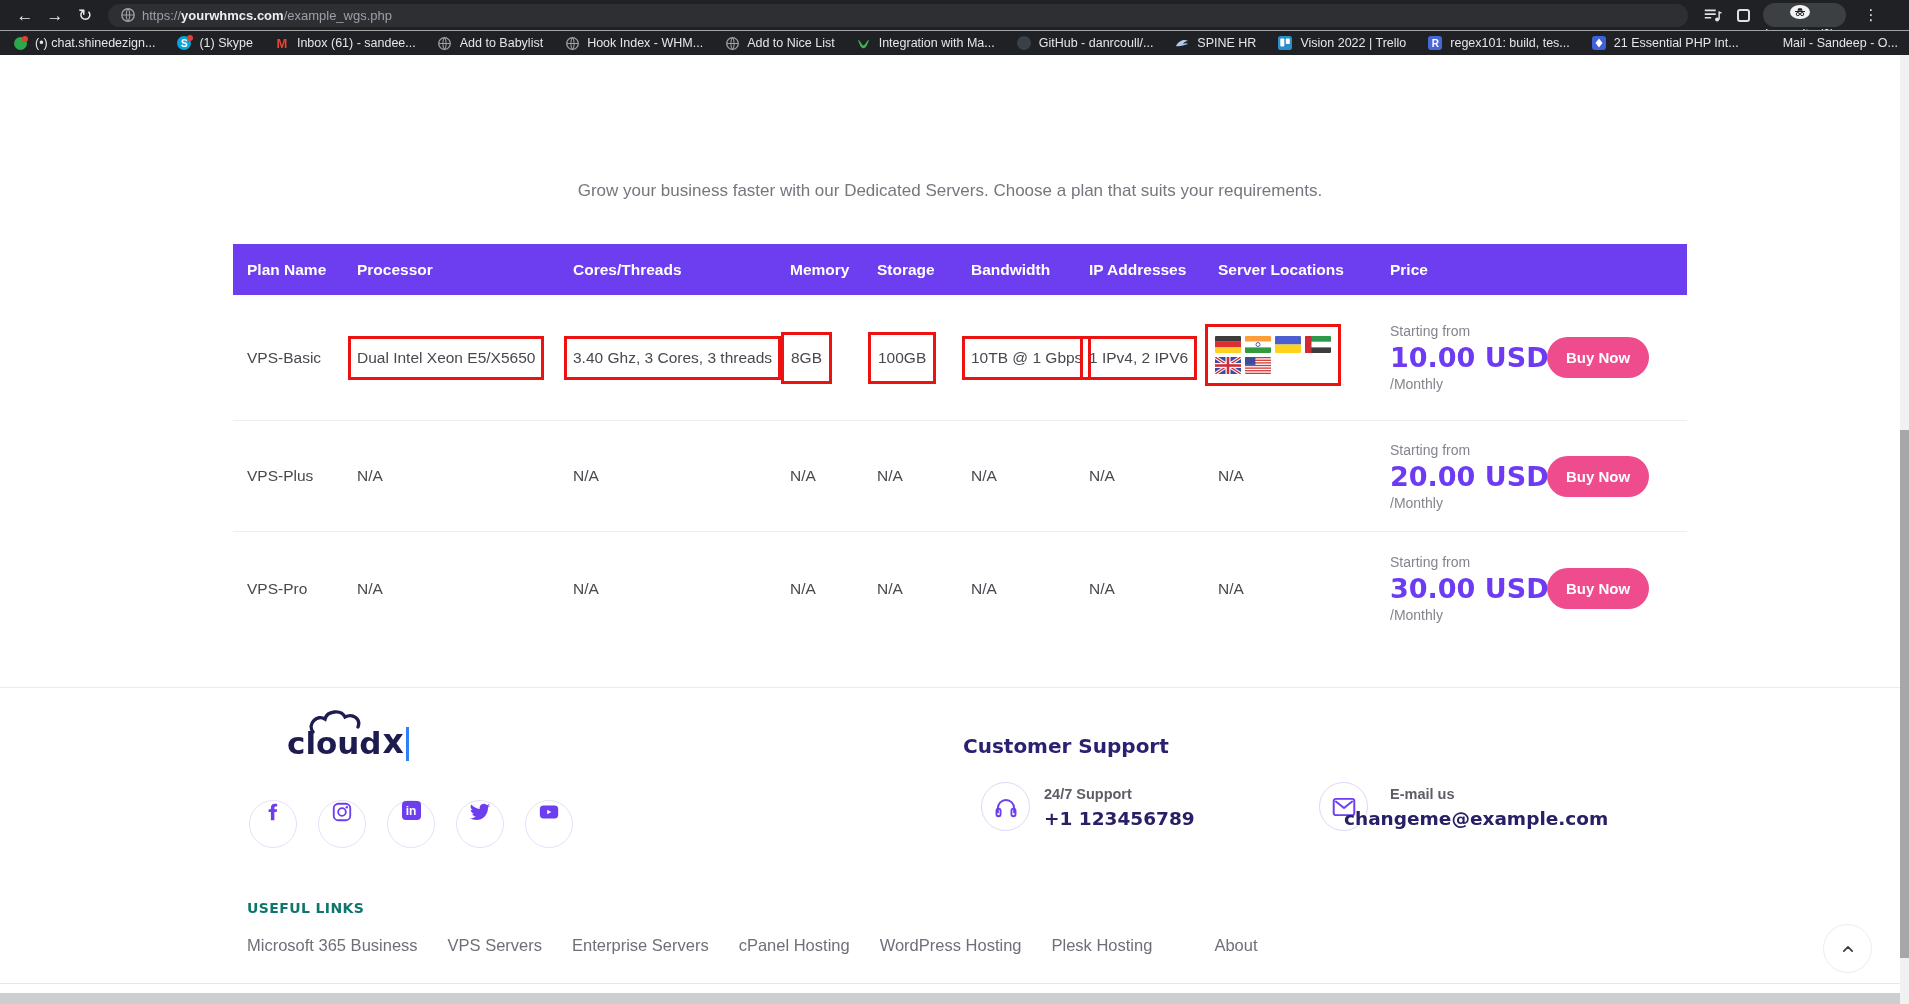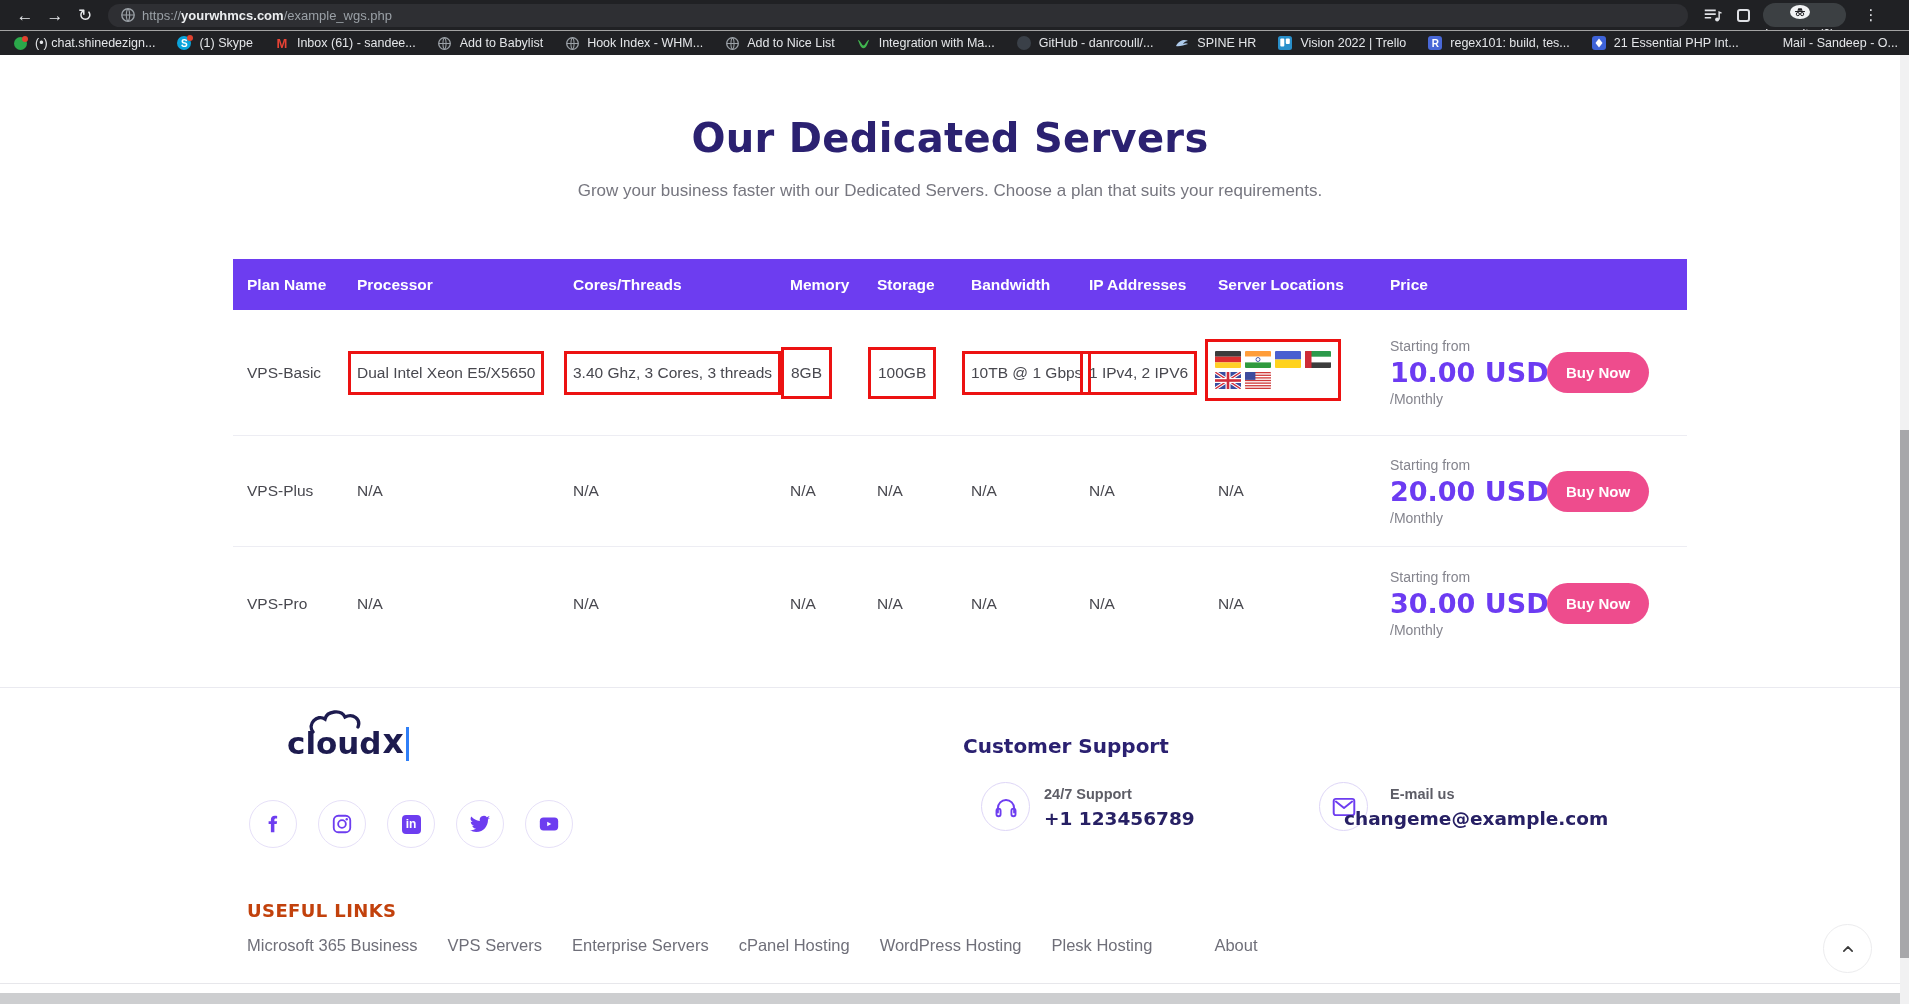--- a/index.html
+++ b/index.html
@@ -46,21 +46,21 @@
   
   .page { position:absolute; top:55px; left:0; width:1909px; height:949px; background:#fff; }
   .sb-track { position:absolute; right:0; top:0; width:9px; height:100%; background:#f1f1f2; }
   .sb-thumb { position:absolute; right:0; top:375px; width:9px; height:528px; background:#a7a7aa; }
 
   .title { position:absolute; top:60px; left:0; width:1900px; text-align:center; color:#2b2171;
            font-family:"DejaVu Sans",sans-serif; font-weight:bold; font-size:40px; letter-spacing:.3px; }
   .subtitle { position:absolute; top:126px; left:0; width:1900px; text-align:center;
               color:#76767f; font-size:17px; }
 
-  .ptable { position:absolute; left:233px; top:204px; width:1454px; }
+  .ptable { position:absolute; left:233px; top:189px; width:1454px; }
   .grid { display:grid; grid-template-columns:110px 216px 217px 87px 94px 118px 129px 172px 157px 126px;
           padding-left:14px; align-items:center; }
   .thead { height:51px; background:#6d3df0; color:#fff; font-weight:bold; font-size:15.5px; }
   .trow { font-size:15.5px; color:#48484f; }
   .r1 { height:125px; }
   .r2 { height:111px; border-top:1px solid #ededf3; }
   .r3 { height:114px; border-top:1px solid #ededf3; }
   .cell { white-space:nowrap; }
   .hl { display:inline-block; border:3px solid #ec1212; padding:10px 6px; margin-left:-9px; }
   .hl-tall { padding:14px 7px; }
@@ -77,31 +77,31 @@
   .footer { position:absolute; left:0; top:632px; width:1909px; height:297px; background:#fff;
             border-top:1px solid #eaeaf0; border-bottom:1px solid #e7e7eb; }
   .logo { position:absolute; left:247px; top:34px; display:flex; align-items:flex-end; }
   .logo-word { font-family:"DejaVu Sans",sans-serif; font-weight:bold; font-size:31px; color:#1d1b4f;margin-left:40px; }
   .logo-x { font-family:"DejaVu Sans",sans-serif; font-weight:bold; font-size:33px; color:#1d1b4f;
             position:relative; margin-left:1px; }
   .logo-caret { width:3px; height:34px; background:#2f7ff7; margin-left:2px; }
   .logo-cloudarc { position:absolute; left:62px; top:-14px; }
   .socials { position:absolute; left:249px; top:112px; display:flex; gap:21px; }
   .soc { width:48px; height:48px; border-radius:50%; border:1px solid #e6e0f8; display:flex;
-         align-items:center; justify-content:center; cursor:pointer; }
+         align-items:flex-start; justify-content:center; cursor:pointer; }
   .soc .in-badge { width:19px; height:19px; background:#6d3df0; color:#fff; border-radius:4px;
                    font-size:12px; font-weight:bold; display:flex; align-items:center; justify-content:center; }
   .cs-head { position:absolute; left:963px; top:46px; color:#2b2171; font-size:20px; font-weight:bold;
              font-family:"DejaVu Sans",sans-serif; }
   .c-circ { position:absolute; width:49px; height:49px; border-radius:50%; border:1px solid #ded6f7;
             display:flex; align-items:center; justify-content:center; }
   .c-lab { position:absolute; color:#5d5d66; font-size:14.5px; font-weight:bold; }
   .c-val { position:absolute; color:#272064; font-size:18.5px; font-weight:bold;
            font-family:"DejaVu Sans",sans-serif; cursor:pointer; }
-  .uh { position:absolute; left:247px; top:212px; color:#c2410c; font-size:18px; font-weight:bold;
+  .uh { position:absolute; left:247px; top:212px; color:#0f766e; font-size:14px; font-weight:bold;
         letter-spacing:.4px; font-family:"DejaVu Sans",sans-serif; }
   .ulinks { position:absolute; left:247px; top:248px; display:flex; gap:30px; color:#6f6f79;
             font-size:16.5px; white-space:nowrap;align-items:center; }
   .ulinks span { cursor:pointer; }
   .gap-lg { margin-left:32px; }
   .scrolltop { position:absolute; left:1823px; top:236px; width:49px; height:49px; border-radius:50%;
                border:1px solid #ececee; background:#fff; display:flex; align-items:center;
                justify-content:center; cursor:pointer; }
   .graybar { position:absolute; left:0; top:938px; width:1909px; height:11px; background:#cdced0; }
 </style>
@@ -241,21 +241,20 @@
           <i></i>
           <i></i>
           <i></i>
         </span>
         <span>Mail - Sandeep - O...</span>
       </div>
 
   </div>
 
   <div class="page">
-    <div class="title">Our Dedicated Servers</div>
     <div class="subtitle">Grow your business faster with our Dedicated Servers. Choose a plan that suits your requirements.</div>
 
     <div class="ptable">
       <div class="grid thead">
         <span>Plan Name</span>
         <span>Processor</span>
         <span>Cores/Threads</span>
         <span>Memory</span>
         <span>Storage</span>
         <span>Bandwidth</span>

